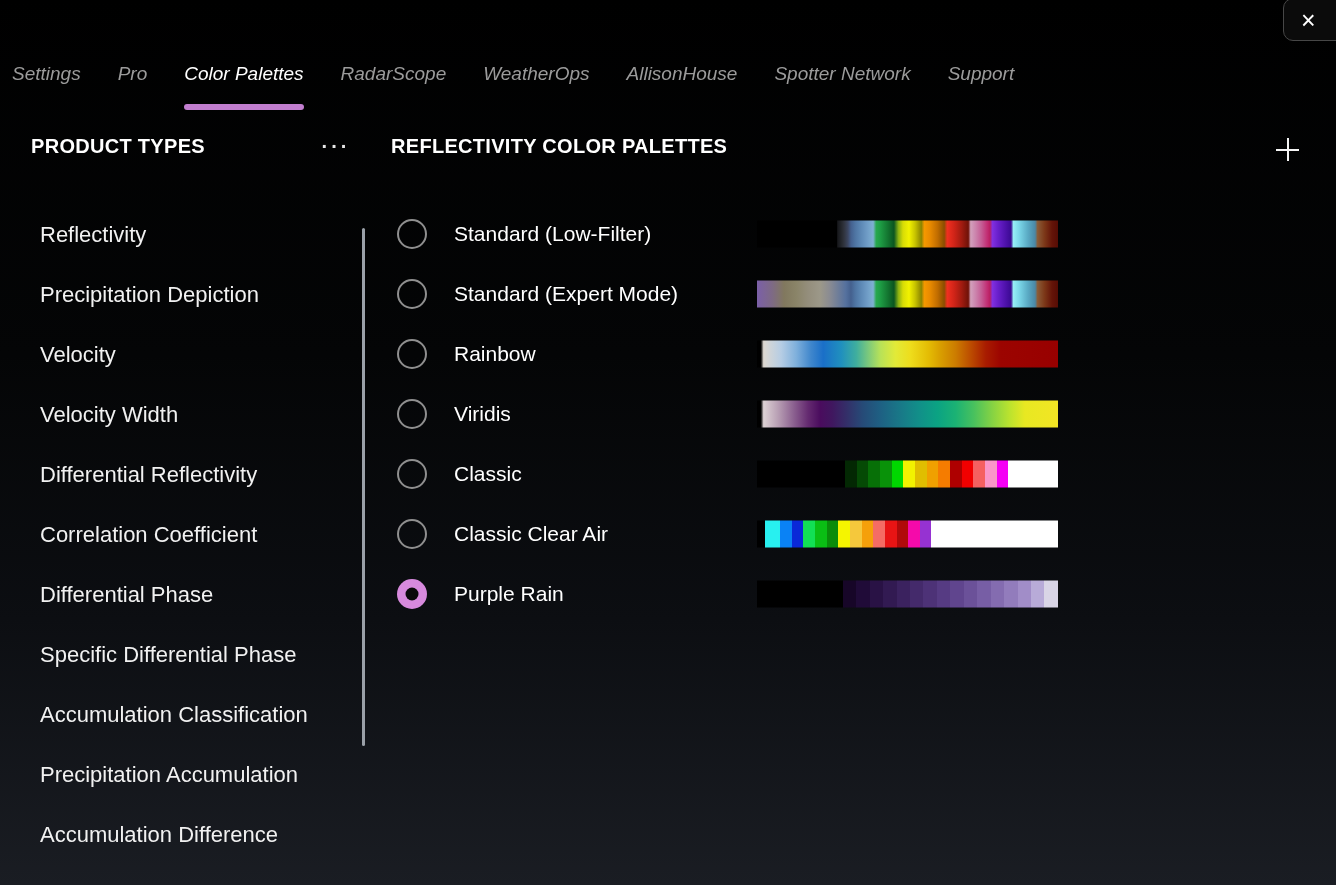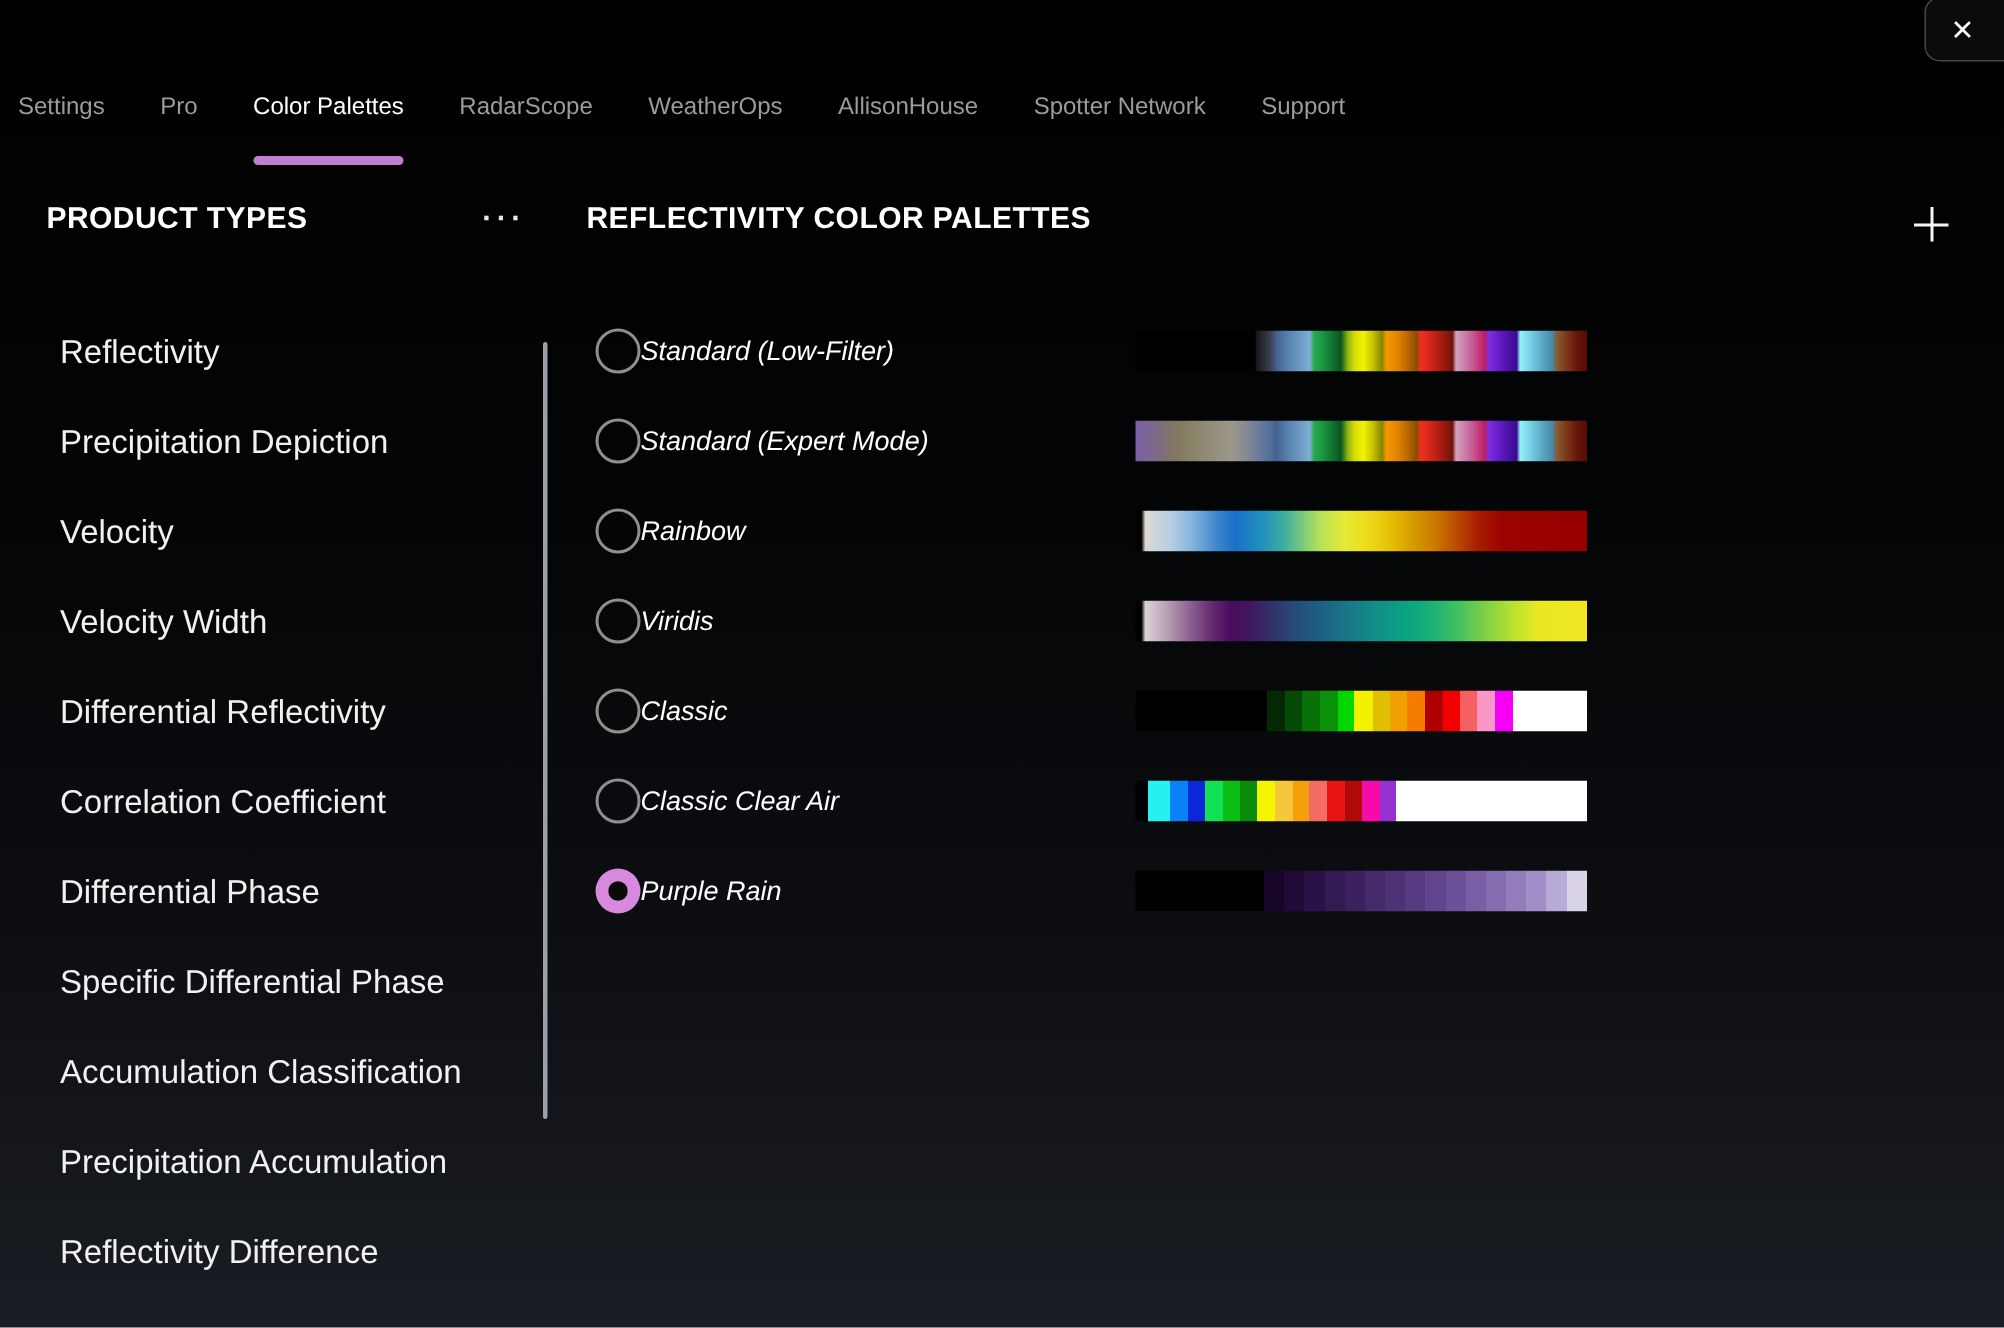--- a/index.html
+++ b/index.html
@@ -11,21 +11,21 @@
   
   .close-btn{
     position:absolute;left:1283px;top:-2px;width:64px;height:43px;
     background:#0b0b0b;border:1px solid #474747;border-radius:10px;
     display:flex;align-items:center;justify-content:flex-start;
     box-sizing:border-box;cursor:default;
   }
   .close-x{color:#ffffff;font-size:25px;font-weight:300;line-height:1;margin-left:17px;margin-top:2px;}
   
   .tabs{position:absolute;left:12px;top:63px;display:flex;gap:37px;}
-  .tab{font-size:16px;color:var(--tab-inactive);position:relative;white-space:nowrap;}
+  .tab{font-size:19px;color:var(--tab-inactive);position:relative;white-space:nowrap;font-style:italic;}
   .tab.active{color:#ffffff;}
   .tab.active .tab-underline{
     position:absolute;left:0;right:0;top:41px;height:6px;border-radius:3px;
     background:var(--accent);
   }
   
   .left-header{position:absolute;left:31px;top:135px;font-size:20px;font-weight:700;color:#ffffff;letter-spacing:.3px;}
   .right-header{position:absolute;left:391px;top:135px;font-size:20px;font-weight:700;color:#ffffff;letter-spacing:.3px;}
   .ellipsis-btn{
     position:absolute;left:316px;top:130px;width:40px;height:32px;
@@ -41,21 +41,21 @@
   .scrollbar-thumb{position:absolute;left:362px;top:228px;width:3px;height:518px;background:var(--scrollbar);border-radius:2px;}
   
   .options{position:absolute;left:396px;top:204px;width:680px;}
   .option-row{height:60px;display:flex;align-items:center;position:relative;}
   .radio{width:30px;height:30px;border-radius:50%;border:2px solid #8f8f8f;box-sizing:border-box;flex:none;margin-left:1px;}
   .radio.selected{border:none;background:var(--radio);position:relative;}
   .radio.selected::after{
     content:"";position:absolute;left:50%;top:50%;width:13px;height:13px;
     transform:translate(-50%,-50%);background:#0a0a0a;border-radius:50%;
   }
-  .option-label{font-size:18px;color:#ffffff;white-space:nowrap;font-style:italic;}
+  .option-label{margin-left:27px;font-size:21px;color:#ffffff;white-space:nowrap;}
   .swatch{position:absolute;left:361px;top:50%;transform:translateY(-50%);width:301px;height:27px;}
 </style>
 </head>
 <body>
 
 <div class="close-btn">
   <span class="close-x">×</span>
 </div>
 
 <div class="tabs">
@@ -99,21 +99,21 @@
     <div class="product-item">
       <span>Specific Differential Phase</span>
     </div>
     <div class="product-item">
       <span>Accumulation Classification</span>
     </div>
     <div class="product-item">
       <span>Precipitation Accumulation</span>
     </div>
     <div class="product-item">
-      <span>Reflectivity Difference</span>
+      <span>Accumulation Difference</span>
     </div>
   </div>
 <div class="scrollbar-thumb"></div>
 
 <div class="options">
     <div class="option-row">
       <span class="radio"></span>
       <span class="option-label">Standard (Low-Filter)</span>
       <span class="swatch" style="background: linear-gradient(90deg, rgb(0, 0, 0) 0%, rgb(0, 0, 0) 26.5%, rgb(23, 24, 28) 26.8%, rgb(32, 34, 39) 27.6%, rgb(42, 45, 52) 28.4%, rgb(51, 56, 69) 29.2%, rgb(60, 70, 96) 30.2%, rgb(68, 96, 142) 31.2%, rgb(78, 116, 162) 32.6%, rgb(93, 137, 182) 34.6%, rgb(111, 156, 198) 36.6%, rgb(127, 176, 210) 38.6%, rgb(40, 168, 78) 39.6%, rgb(30, 156, 68) 41%, rgb(19, 117, 48) 43.5%, rgb(10, 85, 32) 45.5%, rgb(140, 178, 18) 47%, rgb(216, 220, 6) 48.5%, rgb(242, 242, 0) 50.5%, rgb(200, 196, 0) 52.5%, rgb(138, 132, 0) 54.6%, rgb(245, 152, 0) 55.6%, rgb(232, 138, 0) 57.5%, rgb(192, 108, 0) 60%, rgb(138, 78, 0) 62.2%, rgb(240, 48, 32) 63.2%, rgb(208, 36, 24) 65.5%, rgb(160, 27, 16) 68%, rgb(112, 18, 8) 70.2%, rgb(210, 160, 188) 71%, rgb(204, 134, 174) 72.5%, rgb(197, 95, 150) 74.5%, rgb(194, 46, 116) 76.5%, rgb(184, 31, 96) 77.4%, rgb(128, 48, 224) 78.2%, rgb(106, 32, 204) 80%, rgb(79, 18, 172) 82.5%, rgb(58, 10, 146) 84.4%, rgb(150, 238, 246) 85.2%, rgb(124, 216, 234) 87%, rgb(90, 170, 196) 90%, rgb(74, 136, 166) 92.4%, rgb(138, 92, 56) 93.2%, rgb(124, 56, 24) 95.5%, rgb(100, 20, 8) 98%, rgb(86, 12, 4) 100%);"></span>
     </div>

